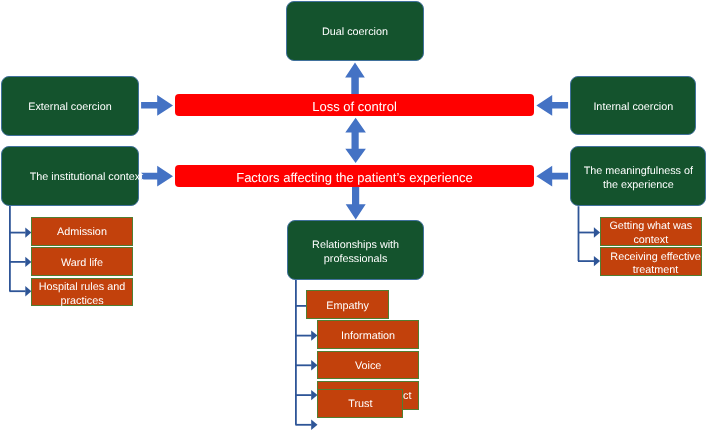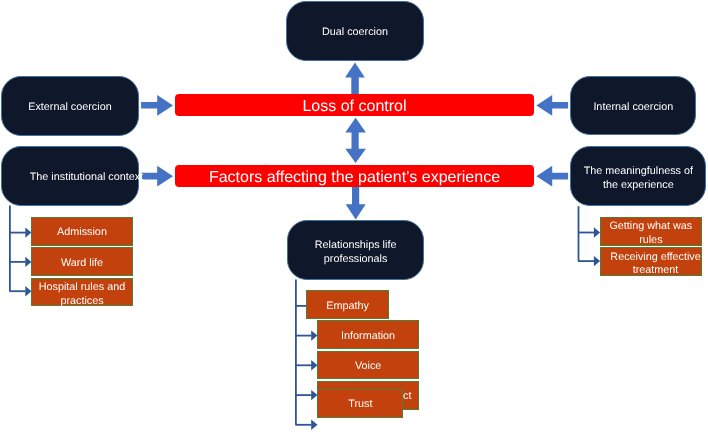--- a/index.html
+++ b/index.html
@@ -20,30 +20,30 @@
   .node {
     position: absolute;
     box-sizing: border-box;
     display: flex;
     align-items: center;
     justify-content: center;
     text-align: center;
     color: #ffffff;
   }
   .blue-box {
-    background: #0f172a;
+    background: #14532d;
     border: 1px solid #41719C;
-    border-radius: 20px;
+    border-radius: 8px;
     font-size: 10.8px;
     line-height: 13.6px;
   }
   .red-bar {
     background: #FF0000;
     border-radius: 4px;
-    font-size: 16px;
+    font-size: 13px;
     line-height: 13px;
   }
   .green-box {
     background: #c2410c;
     border: 1px solid #507E32;
     font-size: 10.8px;
     line-height: 13.6px;
   }
   .node > span { position: relative; white-space: nowrap; top: 1.6px; line-height: 13px; }
   .node > span.stack { display: block; top: 2.6px; line-height: 13.6px; }
@@ -142,21 +142,21 @@
 
   <div class="node blue-box" data-name="node-meaningfulness" style="left:570.3px;top:146.4px;width:136.1px;height:60.1px;">
     <span class="stack" data-name="node-label">
         <span data-name="label-line">The meaningfulness of</span>
         <span data-name="label-line">the experience</span>
       </span>
   </div>
 
   <div class="node blue-box" data-name="node-relationships" style="left:287.3px;top:220.4px;width:136.6px;height:59.4px;">
     <span class="stack" data-name="node-label">
-        <span data-name="label-line">Relationships life</span>
+        <span data-name="label-line">Relationships with</span>
         <span data-name="label-line">professionals</span>
       </span>
   </div>
 
   <div class="node green-box" data-name="green-box-admission" style="left:31.2px;top:216.9px;width:101.6px;height:28.7px;">
     <span data-name="green-box-label">Admission</span>
   </div>
   <div class="node green-box" data-name="green-box-ward-life" style="left:31.2px;top:247.4px;width:101.6px;height:28.7px;">
     <span data-name="green-box-label">Ward life</span>
   </div>
@@ -179,21 +179,21 @@
   <div class="node green-box" data-name="green-box-respect" style="left:317.3px;top:380.8px;width:101.6px;height:28.8px;padding-left:47px;">
     <span data-name="green-box-label">Respect</span>
   </div>
   <div class="node green-box" data-name="green-box-trust" style="left:317.3px;top:389px;width:86px;height:28.8px;">
     <span data-name="green-box-label">Trust</span>
   </div>
 
   <div class="node green-box" data-name="green-box-getting-what-was-needed" style="left:599.9px;top:216.9px;width:101.9px;height:29.0px;">
     <span class="stack" data-name="green-box-label">
         <span data-name="label-line">Getting what was</span>
-        <span data-name="label-line">rules</span>
+        <span data-name="label-line">context</span>
       </span>
   </div>
   <div class="node green-box" data-name="green-box-receiving-effective-treatment" style="left:599.9px;top:247.4px;width:101.9px;height:29.0px;justify-content:flex-end;">
     <span class="stack" data-name="green-box-label">
         <span data-name="label-line">Receiving effective</span>
         <span data-name="label-line">treatment</span>
       </span>
   </div>
 
 </div>

